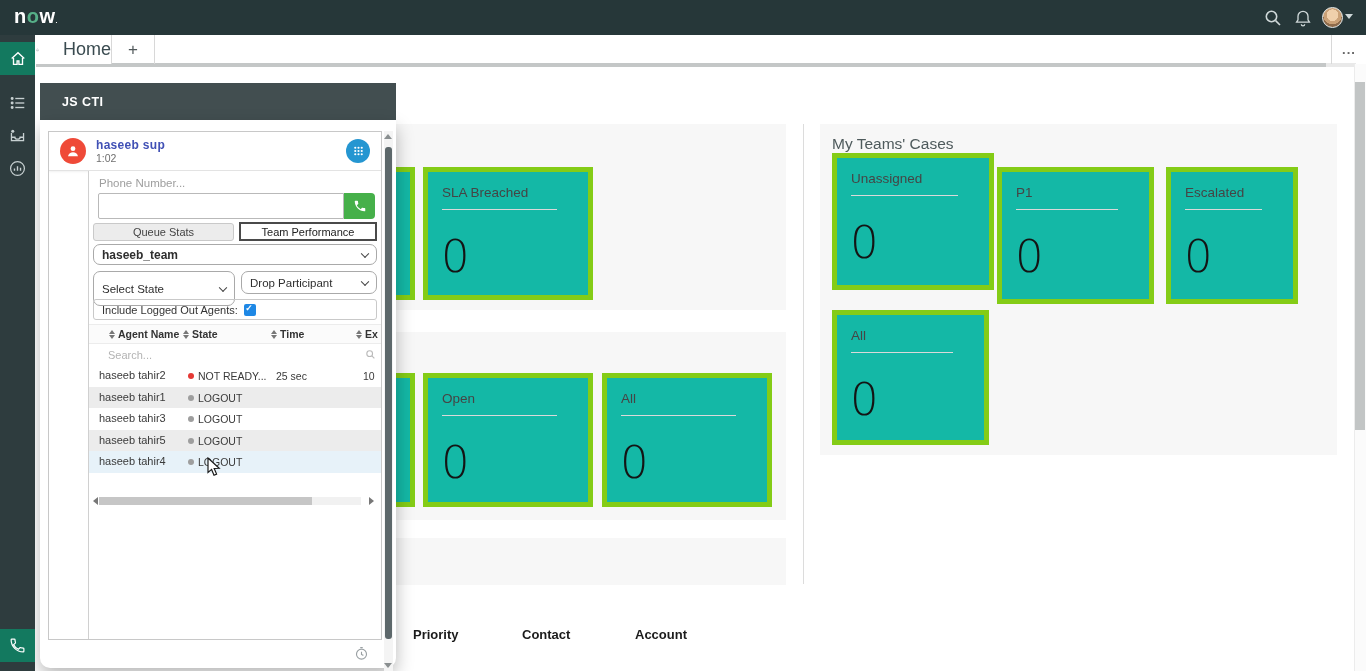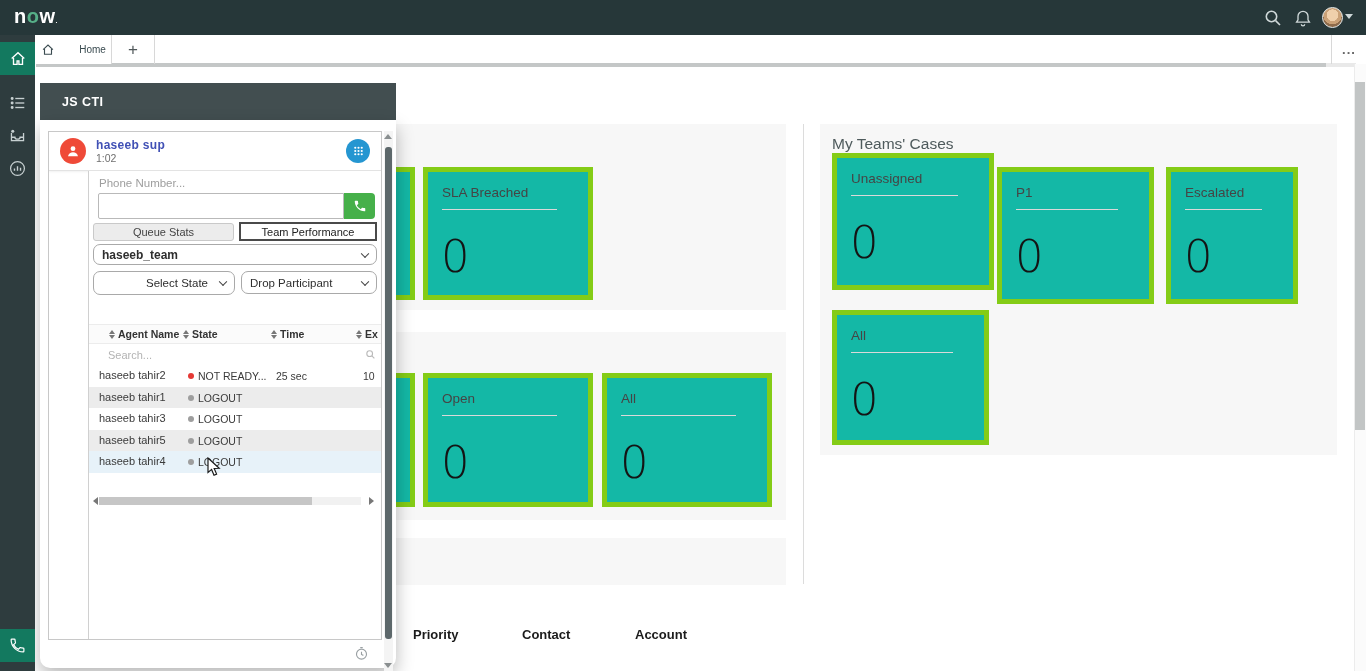--- a/index.html
+++ b/index.html
@@ -17,21 +17,21 @@
 
   
   .side { position:absolute; left:0; top:35px; width:35px; height:636px; background:#2e3c3e; z-index:20; }
   .side-item { width:35px; height:33px; display:flex; align-items:center; justify-content:center; color:#c7d0d1; cursor:pointer; }
   .side-item.active { background:#13795f; color:#fff; }
   .side-phone { position:absolute; left:0; bottom:9px; }
 
   
   .tabbar { position:absolute; left:35px; top:35px; width:1331px; height:28px; background:#fff; z-index:6; }
   .tab-home { position:absolute; left:36px; top:35px; width:76px; height:29px; background:#fff; border-right:1px solid #d8d8d8;
-              display:flex; align-items:center; justify-content:center; gap:24px; font-size:10px; color:#3a4b50; z-index:7; cursor:pointer; }
+              display:flex; align-items:center; justify-content:center; gap:24px; font-size:18px; color:#3a4b50; z-index:7; cursor:pointer; }
   .tab-plus { position:absolute; left:112px; top:35px; width:43px; height:29px; border-right:1px solid #d8d8d8;
               display:flex; align-items:center; justify-content:center; font-size:17px; color:#50585a; z-index:7; cursor:pointer; }
   .tab-more { position:absolute; left:1331px; top:35px; width:35px; height:29px; border-left:1px solid #d8d8d8;
               display:flex; align-items:center; justify-content:center; font-size:13px; font-weight:bold; color:#666; letter-spacing:1px; z-index:7; cursor:pointer; }
   .hscroll { position:absolute; left:36px; top:63px; width:1320px; height:4px; background:#e9e9e9; z-index:6; }
   .hscroll .thumb { position:absolute; left:0; top:0; height:4px; width:1290px; background:#c4c7c7; }
 
   
   .sec { position:absolute; background:#f7f7f7; z-index:1; }
   .sec-title { position:absolute; font-size:15.5px; color:#4e5a5c; z-index:2; }
@@ -69,21 +69,21 @@
   .call-btn { position:absolute; left:255px; top:22px; width:31px; height:26px; background:#46b04a; border:none; border-radius:0 4px 4px 0; display:flex; align-items:center; justify-content:center; cursor:pointer; }
   .btn-queue { position:absolute; left:4px; top:52px; width:141px; height:18px; background:#ececec; border:1px solid #c9c9c9; border-radius:3px;
                font-size:11px; color:#444; display:flex; align-items:center; justify-content:center; cursor:pointer; }
   .btn-team  { position:absolute; left:150px; top:51px; width:138px; height:19px; background:#fff; border:2px solid #4a4a4a; border-radius:0;
                font-size:11px; color:#222; display:flex; align-items:center; justify-content:center; cursor:pointer; }
   .sel { position:absolute; border:1px solid #a9a9a9; border-radius:7px; background:#fff; display:flex; align-items:center; cursor:pointer; }
   .sel .txt { margin-left:8px; font-size:11.5px; color:#2e2e2e; }
   .sel .chev { position:absolute; right:8px; top:50%; width:6px; height:6px; border-right:1.6px solid #444; border-bottom:1.6px solid #444; transform:translateY(-70%) rotate(45deg); }
   .sel-team { left:4px; top:73px; width:284px; height:21px; }
   .sel-team .txt { font-weight:bold; font-size:12px; }
-  .sel-state { left:4px; top:100px; width:142px; height:24px;padding-left:44px; }
+  .sel-state { left:4px; top:100px; width:142px; height:35px; }
   .sel-drop  { left:152px; top:100px; width:136px; height:23px; }
   .include-row { position:absolute; left:4px; top:128px; width:284px; height:21px; border:1px solid #c9c9c9; border-radius:3px; display:flex; align-items:center; }
   .include-row .txt { margin-left:8px; font-size:11px; color:#333; }
   .cbx { width:12px; height:12px; margin-left:6px; background:#1e88e5; border-radius:2px; position:relative; cursor:pointer; }
   .cbx::after { content:"✓"; position:absolute; left:1.5px; top:-1px; color:#fff; font-size:9px; font-weight:bold; }
   .thead { position:absolute; left:0; top:153px; width:295px; height:20px; background:#fbfbfb; border-top:1px solid #ececec; border-bottom:1px solid #ececec; }
   .th { position:absolute; top:3px; display:flex; align-items:center; gap:3px; font-size:10.5px; font-weight:bold; color:#333; cursor:pointer; }
   .sort { display:flex; flex-direction:column; gap:1px; }
   .sort i { display:block; width:0; height:0; border-left:3px solid transparent; border-right:3px solid transparent; }
   .sort .su { border-bottom:4px solid #777; }
@@ -292,20 +292,24 @@
       </div>
       <div class="sel sel-state">
         <span class="txt">Select State</span>
         <span class="chev"></span>
       </div>
       <div class="sel sel-drop">
         <span class="txt">Drop Participant</span>
         <span class="chev"></span>
       </div>
 
+      <div class="include-row">
+        <span class="txt">Include Logged Out Agents:</span>
+        <span class="cbx"></span>
+      </div>
 
       <div class="thead">
         <div class="th" style="left:20px;">
             <span class="sort">
               <i class="su"></i>
               <i class="sd"></i>
             </span>
             <span>Agent Name</span>
           </div>
         <div class="th" style="left:94px;">

